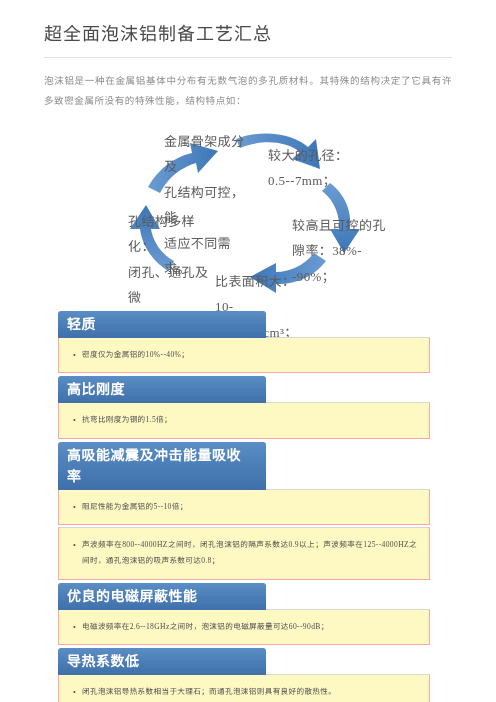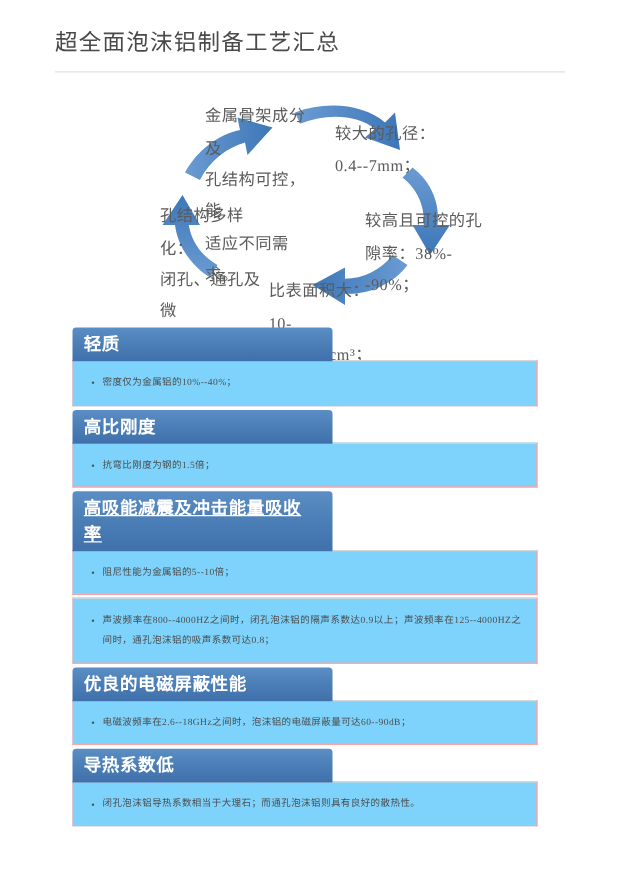--- a/index.html
+++ b/index.html
@@ -105,31 +105,31 @@
     font-weight: bold;
     letter-spacing: 0.5px;
     padding: 3px 16px 3px 9px;
     border-radius: 3px 3px 0 0;
     line-height: 1.5;
     min-width: 50px;
     box-sizing: border-box;
   }
   .feat-head.w1  { width: 208px; }
   .feat-head.w2  { width: 208px; }
-  .feat-head.w3  { width: 208px; text-decoration: underline; }
+  .feat-head.w3  { width: 208px; }
   .feat-head.w4  { width: 208px; }
   .feat-head.w5  { width: 208px; }
   .feat-head.w6  { width: 208px; }
 
   .feat-body {
     position: relative;
     margin-top: -1px;
     border: 1px solid #fca5a5;
     border-top: 1px solid #d7d7d7;
-    background: #7dd3fc;
+    background: #fef9c3;
     padding: 9px 12px 9px 14px;
     box-sizing: border-box;
   }
   .feat-body ul {
     list-style: none;
     margin: 0;
     padding: 0;
   }
   .feat-body li {
     position: relative;
@@ -153,20 +153,21 @@
   .feature + .feature { margin-top: 3px; }
 </style>
 </head>
 <body>
 
 <div class="page">
 
   <h1 class="doc-title">超全面泡沫铝制备工艺汇总</h1>
   <hr class="title-rule">
 
+  <p class="intro">泡沫铝是一种在金属铝基体中分布有无数气泡的多孔质材料。其特殊的结构决定了它具有许多致密金属所没有的特殊性能，结构特点如：</p>
 
   <div class="cycle-wrap">
     <svg class="cycle-svg" width="408" height="190" viewBox="0 0 408 190">
       <defs>
         <linearGradient id="gA" x1="0" y1="0" x2="1" y2="0">
           <stop offset="0%" stop-color="#6b9bd2"></stop>
           <stop offset="100%" stop-color="#3d77b8"></stop>
         </linearGradient>
         <linearGradient id="gB" x1="0" y1="0" x2="0" y2="1">
           <stop offset="0%" stop-color="#6b9bd2"></stop>
@@ -200,21 +201,21 @@
 
       <g>
         <path d="M108 66 C 118 48, 134 36, 152 32 L 150 22 L 178 30 L 158 52 L 156 42 C 142 46, 128 56, 120 72 Z" fill="url(#gA)"></path>
       </g>
     </svg>
 
     <div class="cyc-label cyc-tl">金属骨架成分及
 孔结构可控，能
 适应不同需求。</div>
     <div class="cyc-label cyc-tr">较大的孔径：
-0.4--7mm；</div>
+0.5--7mm；</div>
     <div class="cyc-label cyc-rr">较高且可控的孔
 隙率：38%--90%；</div>
     <div class="cyc-label cyc-br">比表面积大：10-
 --45cm²/cm³；</div>
     <div class="cyc-label cyc-ll">孔结构多样化：
 闭孔、通孔及微
 通孔泡沫铝；</div>
   </div>
 
 

